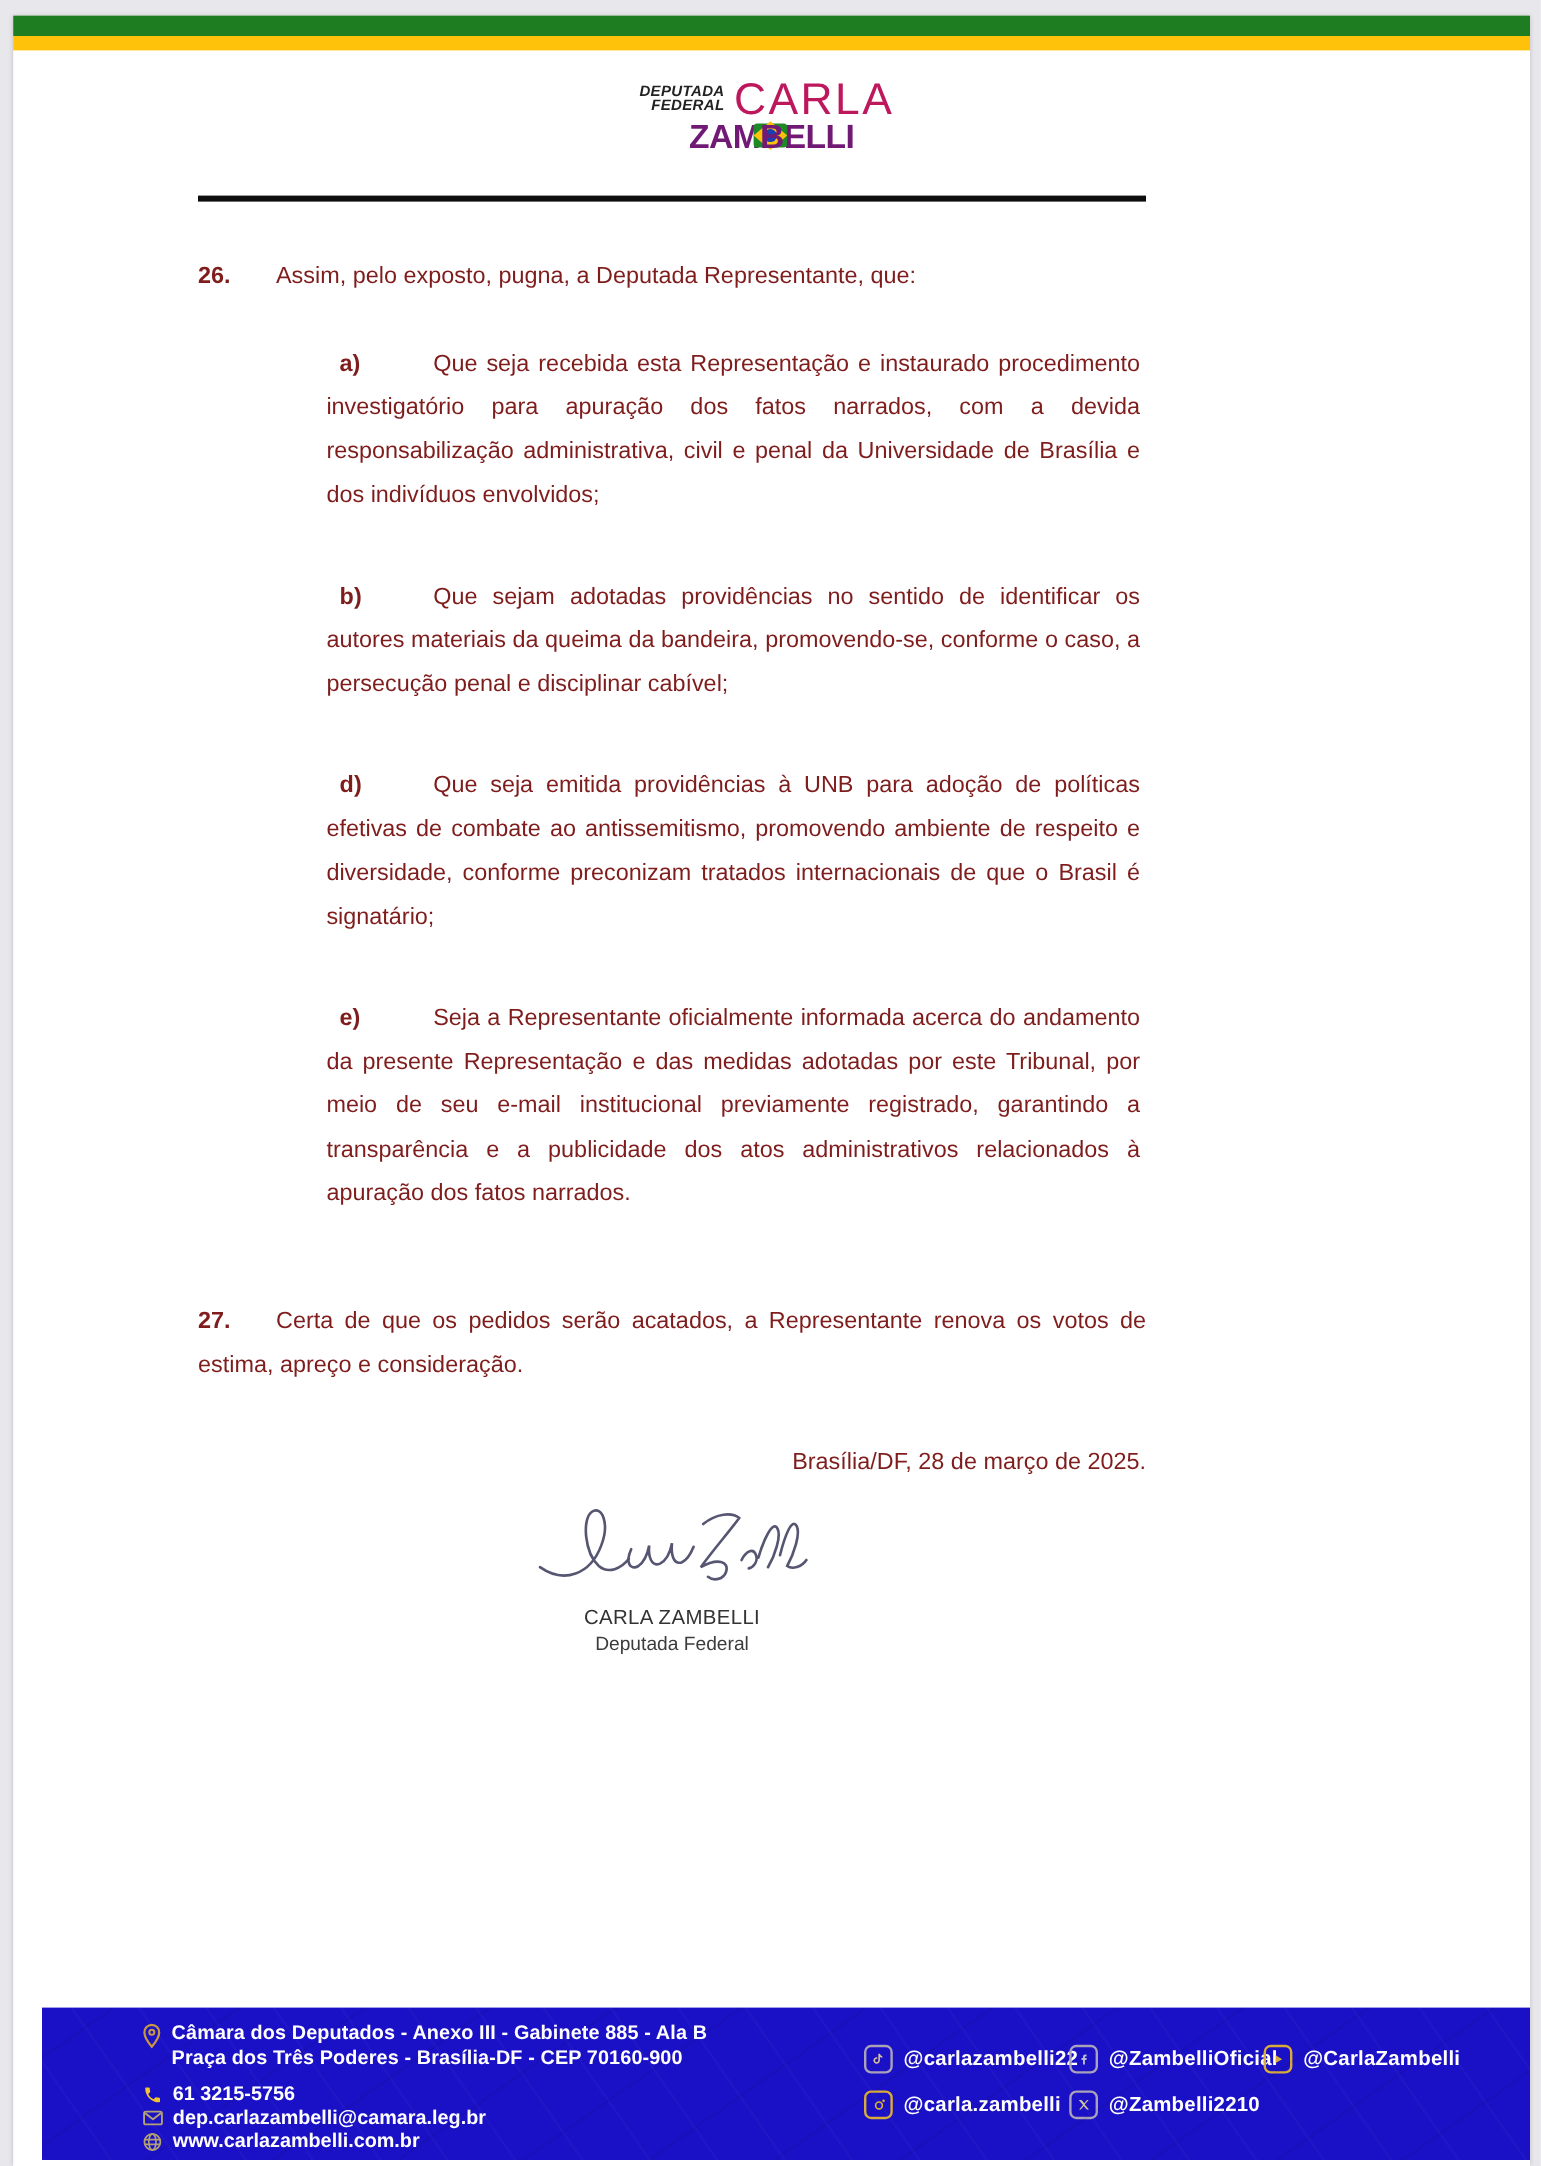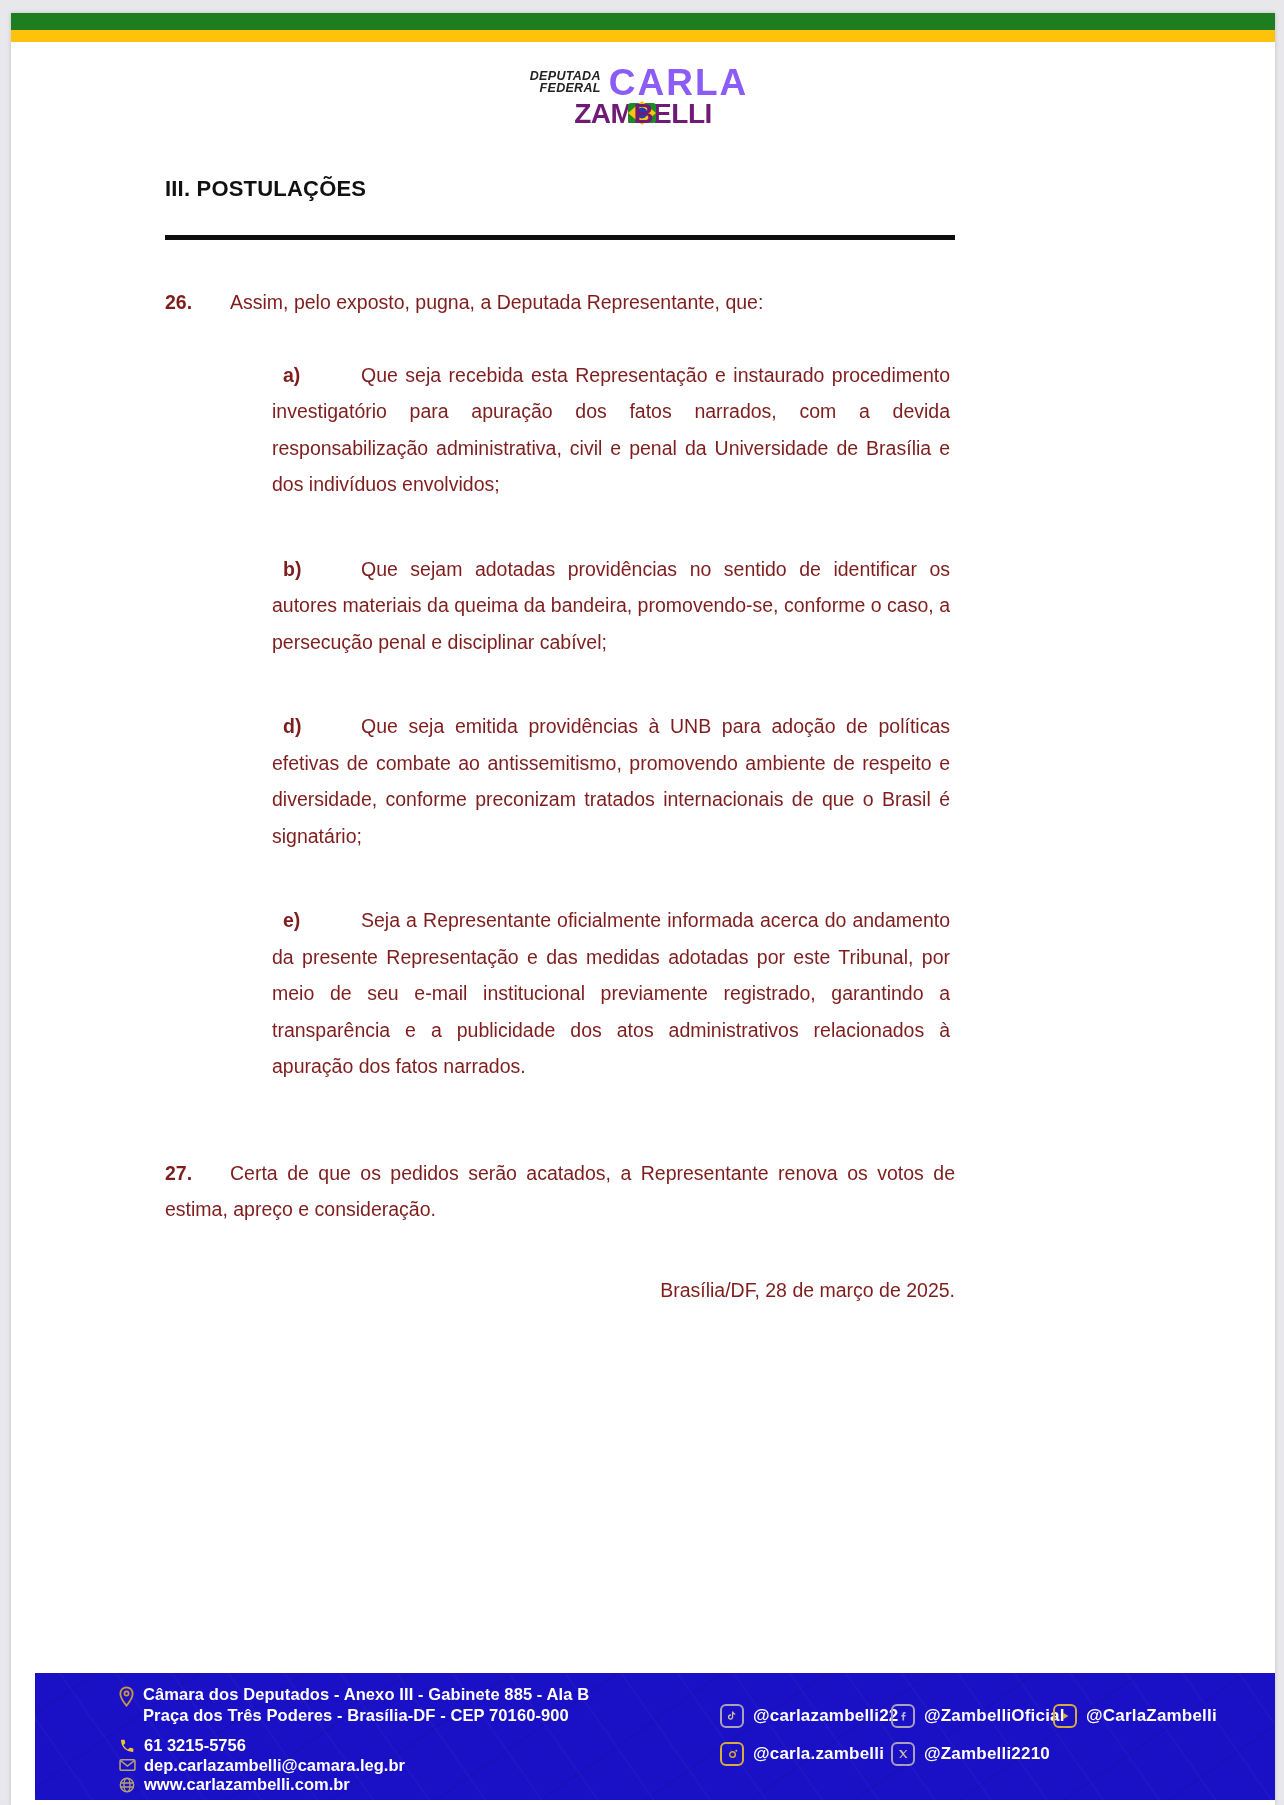--- a/index.html
+++ b/index.html
@@ -18,21 +18,21 @@
   .stripe-yellow{height:12px;background:#ffc20a;}
 
   
   .logo{margin-top:25px;display:flex;flex-direction:column;align-items:center;justify-content:center;}
   .logo-top{display:flex;align-items:flex-end;gap:8px;margin-left:-8px;}
   .logo-small{
     text-align:right;font-size:12.5px;font-weight:700;font-style:italic;
     line-height:12px;color:#222;padding-bottom:5px;letter-spacing:.3px;
   }
   .logo-carla{
-    font-size:37px;font-weight:700;letter-spacing:2px;color:#8b5cf6;line-height:32px;
+    font-size:37px;font-weight:400;letter-spacing:2px;color:#be185d;line-height:32px;
   }
   .logo-zambelli{
     font-size:28px;font-weight:800;letter-spacing:-.5px;color:#701a75;
     line-height:33px;margin-top:-2px;display:flex;align-items:center;
   }
   .flag-b{position:relative;display:inline-block;}
   .flag-b svg{position:absolute;left:-6px;top:3px;z-index:0;}
   .flag-b .bchar{position:relative;z-index:1;}
 
   
@@ -109,36 +109,45 @@
         <span class="flag-b"><svg width="30" height="26" viewBox="0 0 30 26">
             <rect x="1" y="3" width="28" height="20" rx="3" fill="#1e8a26"></rect>
             <polygon points="15,1 29,13 15,25 1,13" fill="#ffc20a"></polygon>
             <circle cx="15" cy="13" r="5.4" fill="#1b3fae"></circle>
           </svg><span class="bchar">B</span></span>
         <span>ELLI</span>
     </div>
   </header>
 
   <main class="content">
-    <h1 class="doc-heading">III. POSTULAÇÕES</h1>
     <div class="heading-rule"></div>
 
     <p class="numbered"><span class="num">26.</span><span>Assim, pelo exposto, pugna, a Deputada Representante, que:</span></p>
 
     <div class="items">
       <p class="item"><span class="ilabel">a)</span><span>Que seja recebida esta Representação e instaurado procedimento investigatório para apuração dos fatos narrados, com a devida responsabilização administrativa, civil e penal da Universidade de Brasília e dos indivíduos envolvidos;</span></p>
       <p class="item"><span class="ilabel">b)</span><span>Que sejam adotadas providências no sentido de identificar os autores materiais da queima da bandeira, promovendo-se, conforme o caso, a persecução penal e disciplinar cabível;</span></p>
       <p class="item"><span class="ilabel">d)</span><span>Que seja emitida providências à UNB para adoção de políticas efetivas de combate ao antissemitismo, promovendo ambiente de respeito e diversidade, conforme preconizam tratados internacionais de que o Brasil é signatário;</span></p>
       <p class="item"><span class="ilabel">e)</span><span>Seja a Representante oficialmente informada acerca do andamento da presente Representação e das medidas adotadas por este Tribunal, por meio de seu e-mail institucional previamente registrado, garantindo a transparência e a publicidade dos atos administrativos relacionados à apuração dos fatos narrados.</span></p>
     </div>
 
     <p class="numbered p27"><span class="num">27.</span><span>Certa de que os pedidos serão acatados, a Representante renova os votos de estima, apreço e consideração.</span></p>
 
     <p class="dateline">Brasília/DF, 28 de março de 2025.</p>
 
+    <div class="sig-block">
+      <svg class="sig-svg" width="240" height="92" viewBox="0 0 240 92" fill="none" stroke="#565672" stroke-width="2.2" stroke-linecap="round">
+        <path d="M10 62 C30 76 52 68 61 44 C68 26 62 10 53 16 C45 22 47 50 59 61 C67 68 78 63 84 55"></path>
+        <path d="M86 47 C81 58 85 65 92 61 C98 57 100 49 101 44 C100 53 103 62 110 59 C116 56 119 47 120 42 C119 51 121 60 128 58 C133 56 136 50 138 45"></path>
+        <path d="M146 26 C157 17 170 16 176 21 C168 32 154 48 144 62 C158 54 168 57 165 66 C163 72 155 74 150 70"></path>
+        <path d="M178 56 C182 48 188 46 190 52 C192 57 188 62 184 63 M192 54 C196 40 204 22 208 30 C211 36 206 52 200 62 M210 52 C214 36 220 20 224 28 C227 34 222 50 216 61 C220 64 228 62 232 56"></path>
+      </svg>
+      <div class="sig-name">CARLA ZAMBELLI</div>
+      <div class="sig-role">Deputada Federal</div>
+    </div>
   </main>
 
   <footer class="footer">
     <div class="f-left">
       <div class="addr-row">
         <svg width="17" height="21" viewBox="0 0 24 30" style="margin-top:2px;">
             <path d="M12 2C7 2 3.2 6 3.2 11c0 6.5 8.8 17 8.8 17s8.8-10.5 8.8-17C20.8 6 17 2 12 2z" fill="none" stroke="#c9973f" stroke-width="2.6"></path>
             <circle cx="12" cy="10.8" r="3" fill="none" stroke="#c9973f" stroke-width="2.4"></circle>
           </svg>
         <div class="addr-text">

